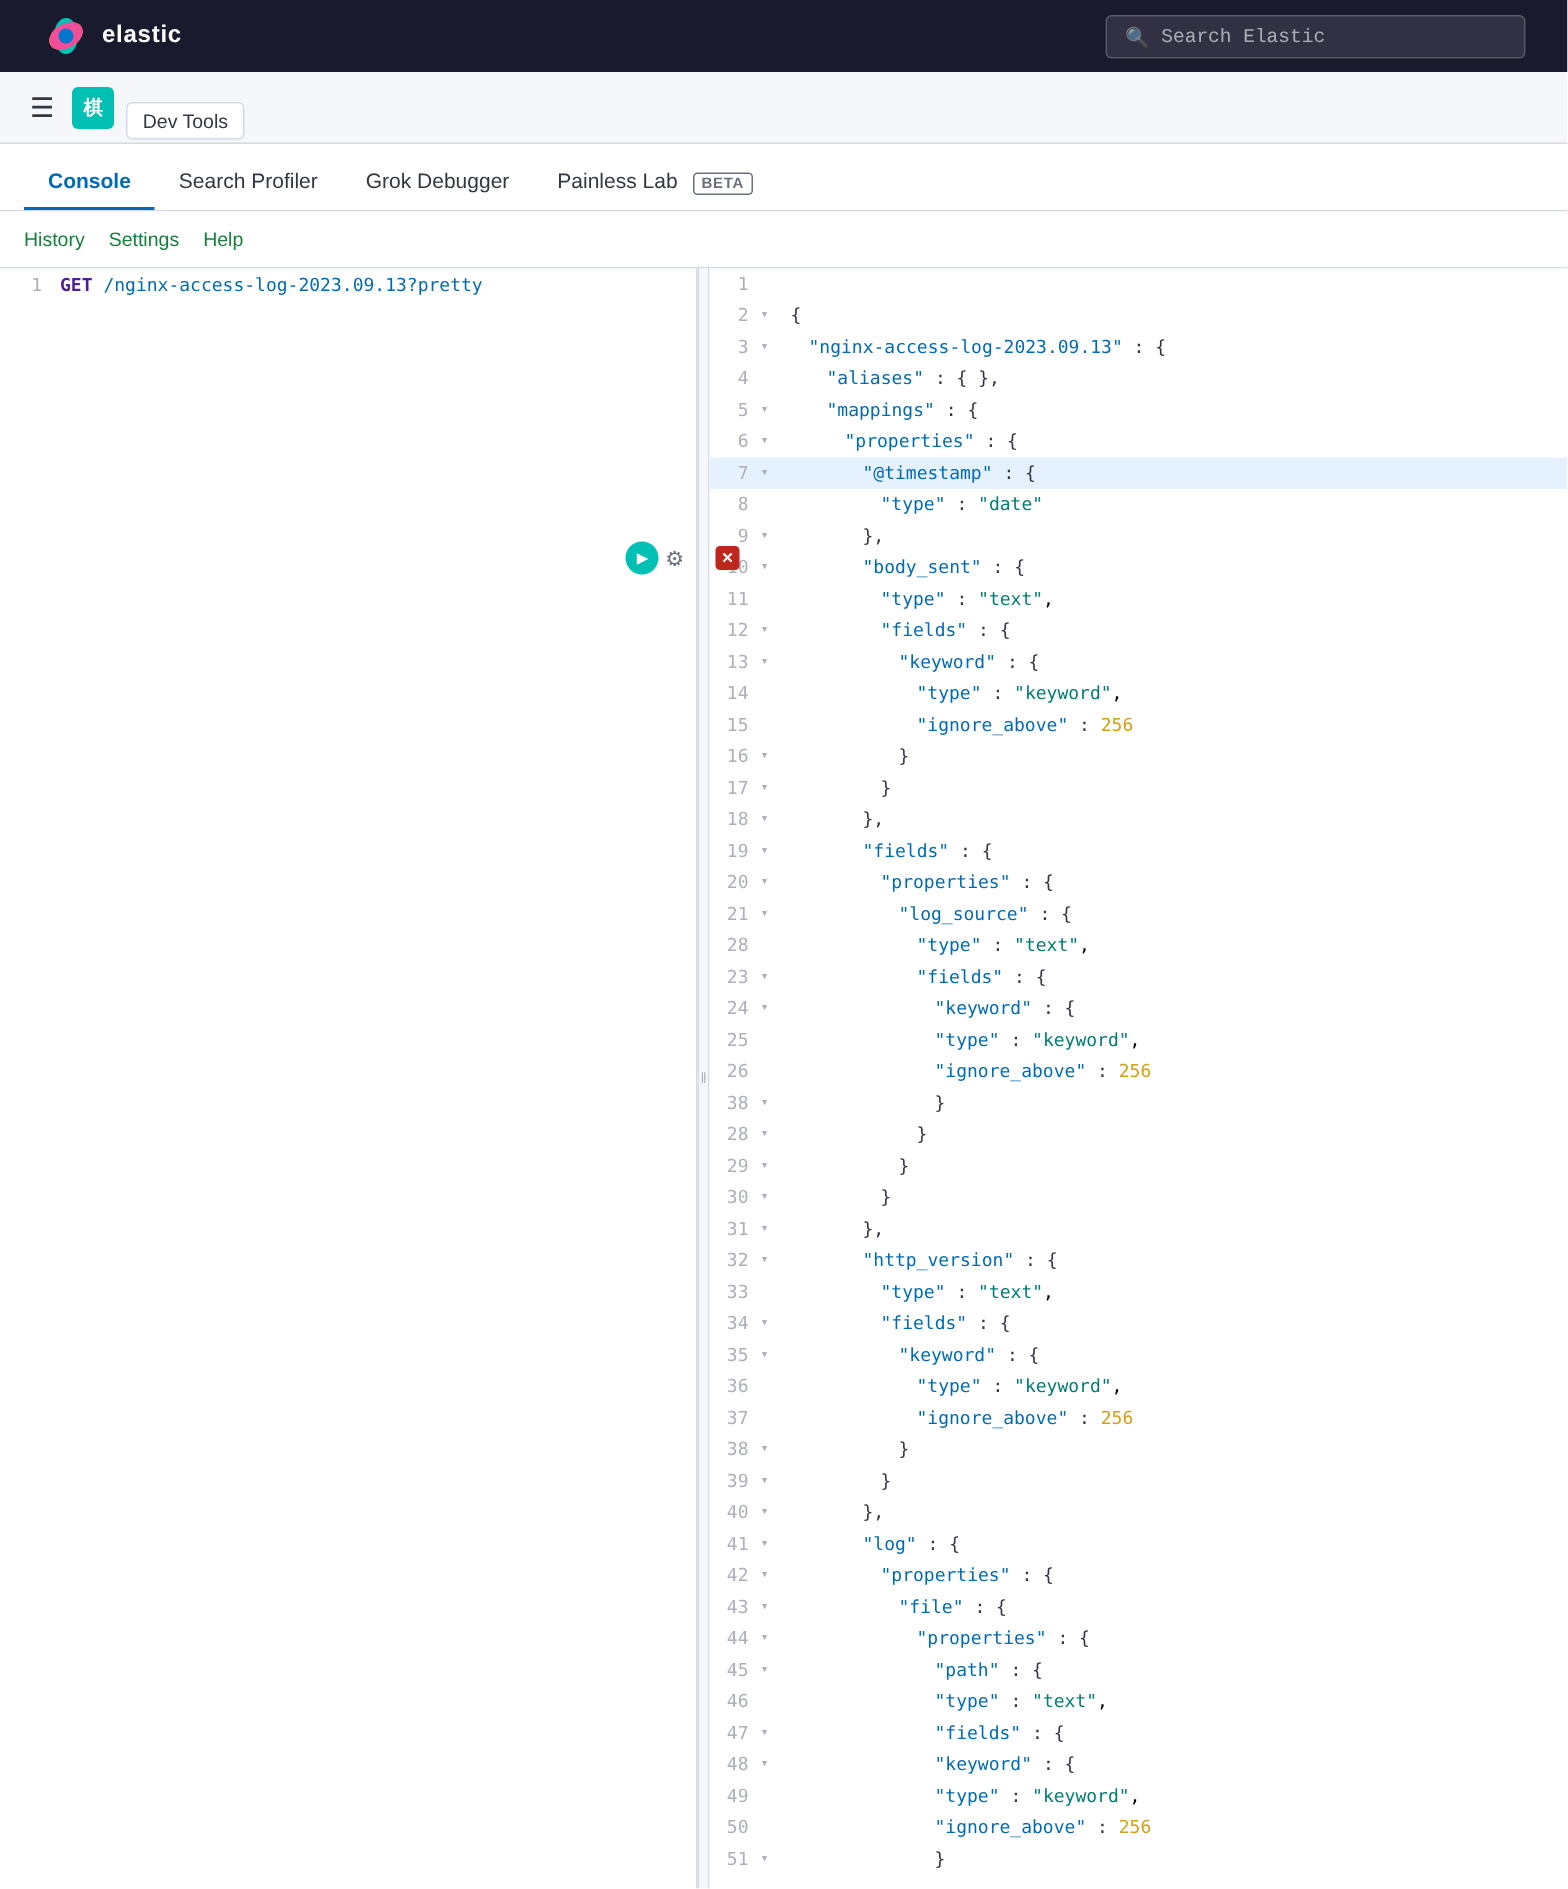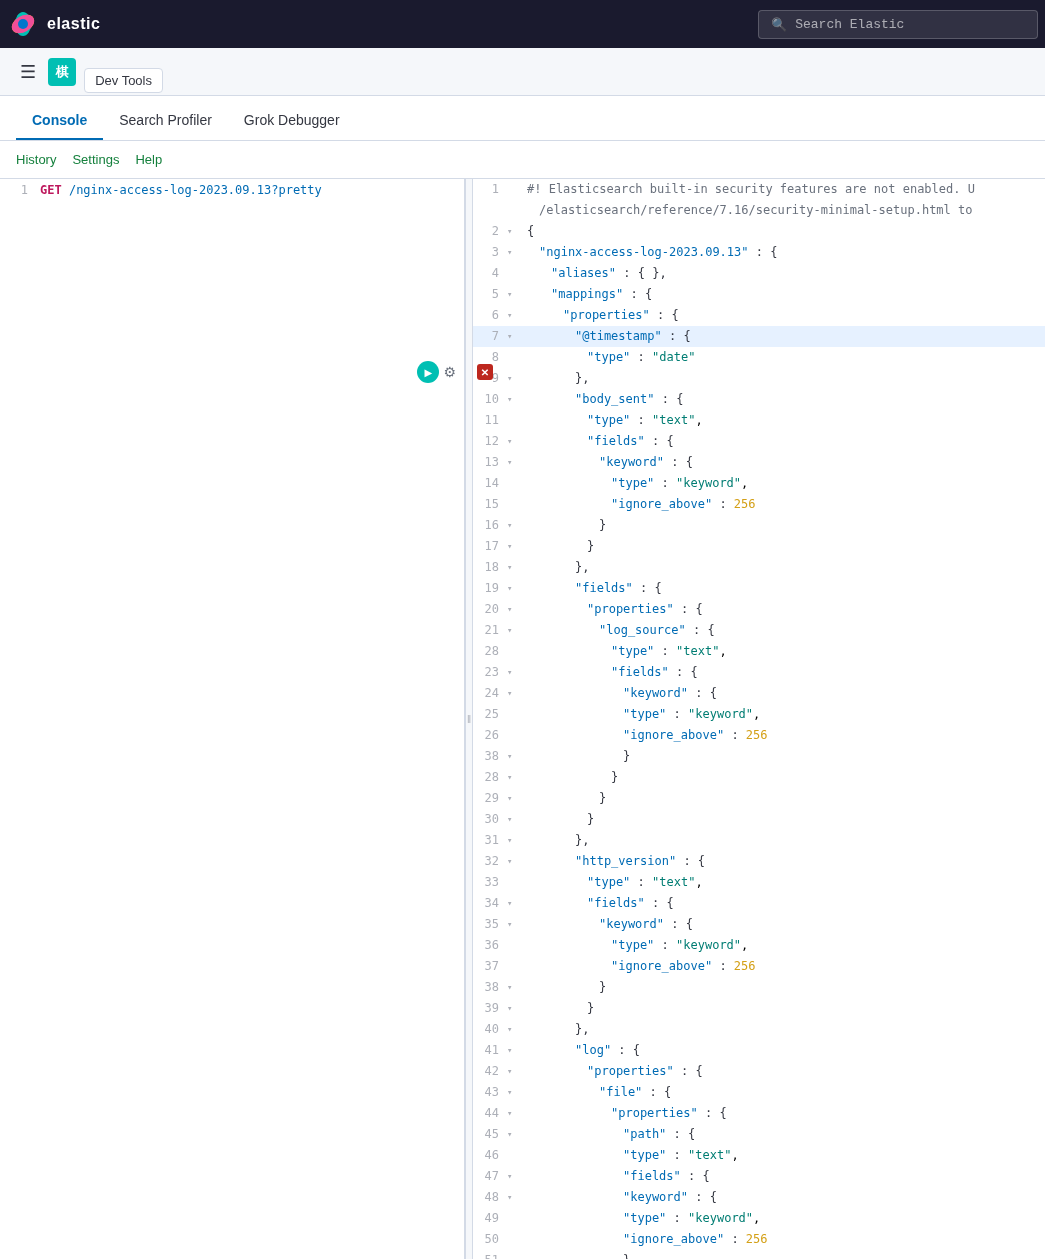--- a/index.html
+++ b/index.html
@@ -4,21 +4,21 @@
   <style>
     * { margin: 0; padding: 0; box-sizing: border-box; }
     body { font-family: -apple-system, BlinkMacSystemFont, 'Segoe UI', sans-serif; background: #fff; overflow: hidden; }
 
     
     .navbar {
       background: #1a1a2e;
       display: flex;
       align-items: center;
       justify-content: space-between;
-      padding: 0 7px;
+      padding: 0 28px;
       height: 48px;
     }
     .navbar-left { display: flex; align-items: center; gap: 8px; }
     .elastic-logo { width: 32px; height: 32px; }
     .elastic-wordmark { color: #fff; font-size: 16px; font-weight: 600; letter-spacing: 0.5px; }
     .search-bar {
       display: flex;
       align-items: center;
       background: rgba(255,255,255,0.1);
       border: 1px solid rgba(255,255,255,0.2);
@@ -145,21 +145,21 @@
     }
     .editor-line-num {
       color: #adb0b8;
       width: 20px;
       text-align: right;
       margin-right: 12px;
       user-select: none;
       flex-shrink: 0;
     }
     .editor-content { color: #343741; }
-    .http-method { color: #be185d; font-weight: bold; }
+    .http-method { color: #4c1d95; font-weight: bold; }
     .http-url { color: #006bb4; }
 
     .editor-actions {
       position: absolute;
       right: 8px;
       top: 182px;
       display: flex;
       gap: 4px;
     }
     .run-btn {
@@ -289,20 +289,24 @@
 <div class="tab-bar">
   <div class="tab active">
     <span>Console</span>
   </div>
   <div class="tab">
     <span>Search Profiler</span>
   </div>
   <div class="tab">
     <span>Grok Debugger</span>
   </div>
+  <div class="tab">
+    <span>Painless Lab</span>
+    <span class="beta-badge">BETA</span>
+  </div>
 </div>
 
 <div class="action-bar">
   <button class="action-btn">History</button>
   <button class="action-btn">Settings</button>
   <button class="action-btn">Help</button>
 </div>
 
 <div class="main-content">
 
@@ -323,26 +327,20 @@
   <div class="resize-handle">‖</div>
 
   <div class="response-panel">
     <div class="response-close">✕</div>
 
     <div id="response-lines">
 
     <div class="response-line ">
           <span class="resp-line-num">1</span>
           <span class="resp-fold"></span>
-          <span class="resp-content ind0"><span class="c-comment">#! Elasticsearch built-in security features are not enabled. U</span></span>
-        </div>
-        <div class="response-line ">
-          <span class="resp-line-num"></span>
-          <span class="resp-fold"></span>
-          <span class="resp-content ind1"><span class="c-comment">/elasticsearch/reference/7.16/security-minimal-setup.html to</span></span>
         </div>
         <div class="response-line ">
           <span class="resp-line-num">2</span>
           <span class="resp-fold">▾</span>
           <span class="resp-content ind0"><span class="c-brace">{</span></span>
         </div>
         <div class="response-line ">
           <span class="resp-line-num">3</span>
           <span class="resp-fold">▾</span>
           <span class="resp-content ind1"><span class="c-key">"nginx-access-log-2023.09.13"</span><span class="c-brace"> : {</span></span>

